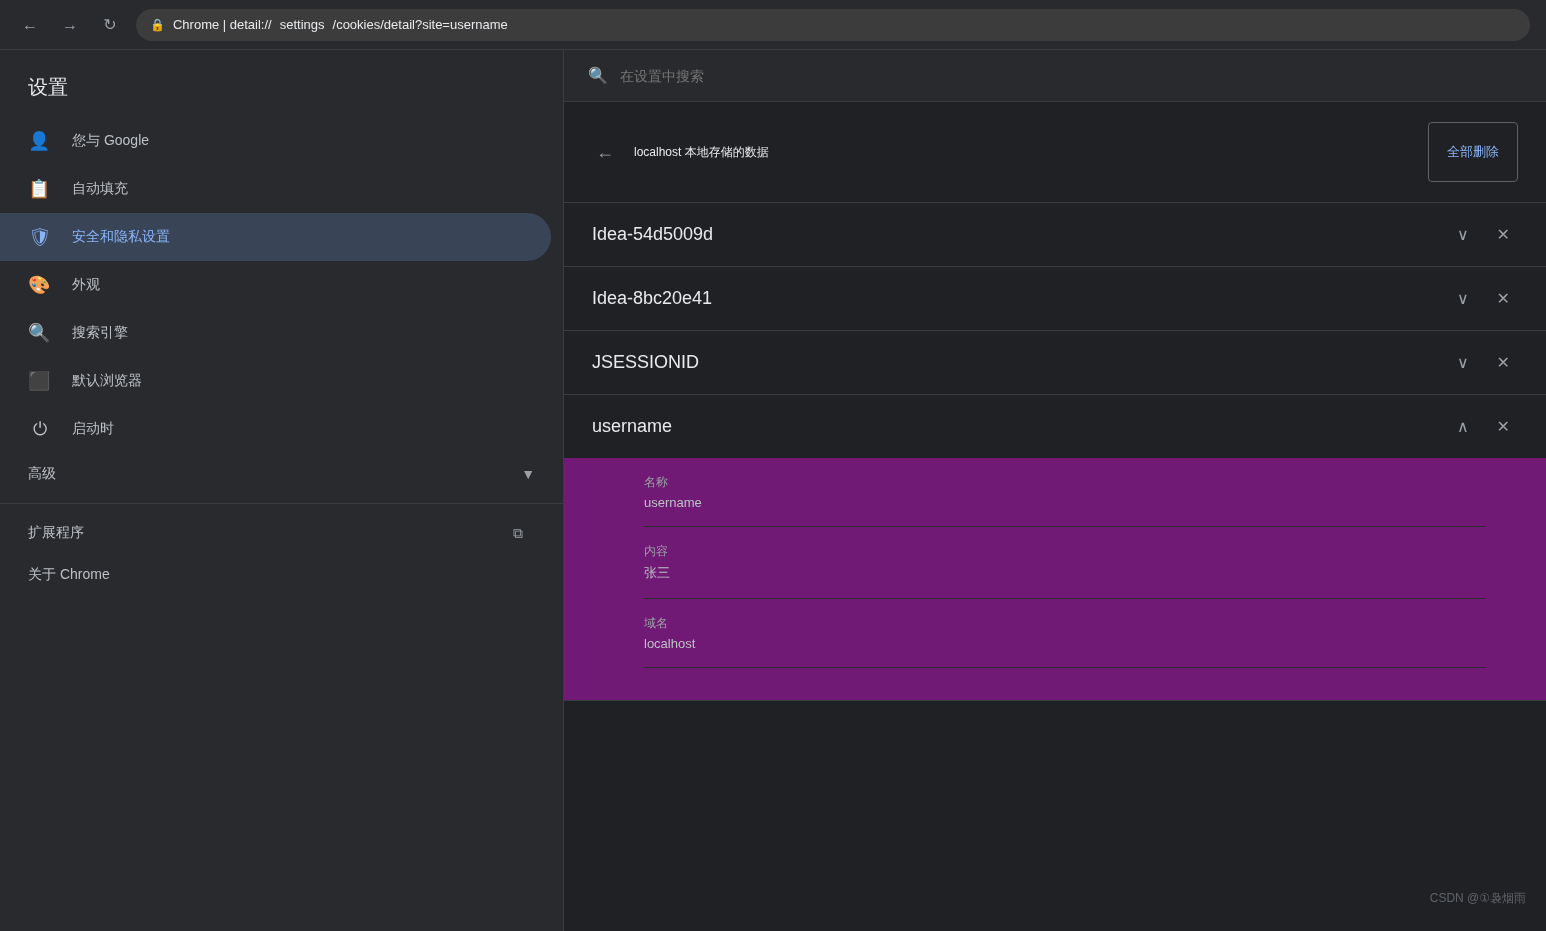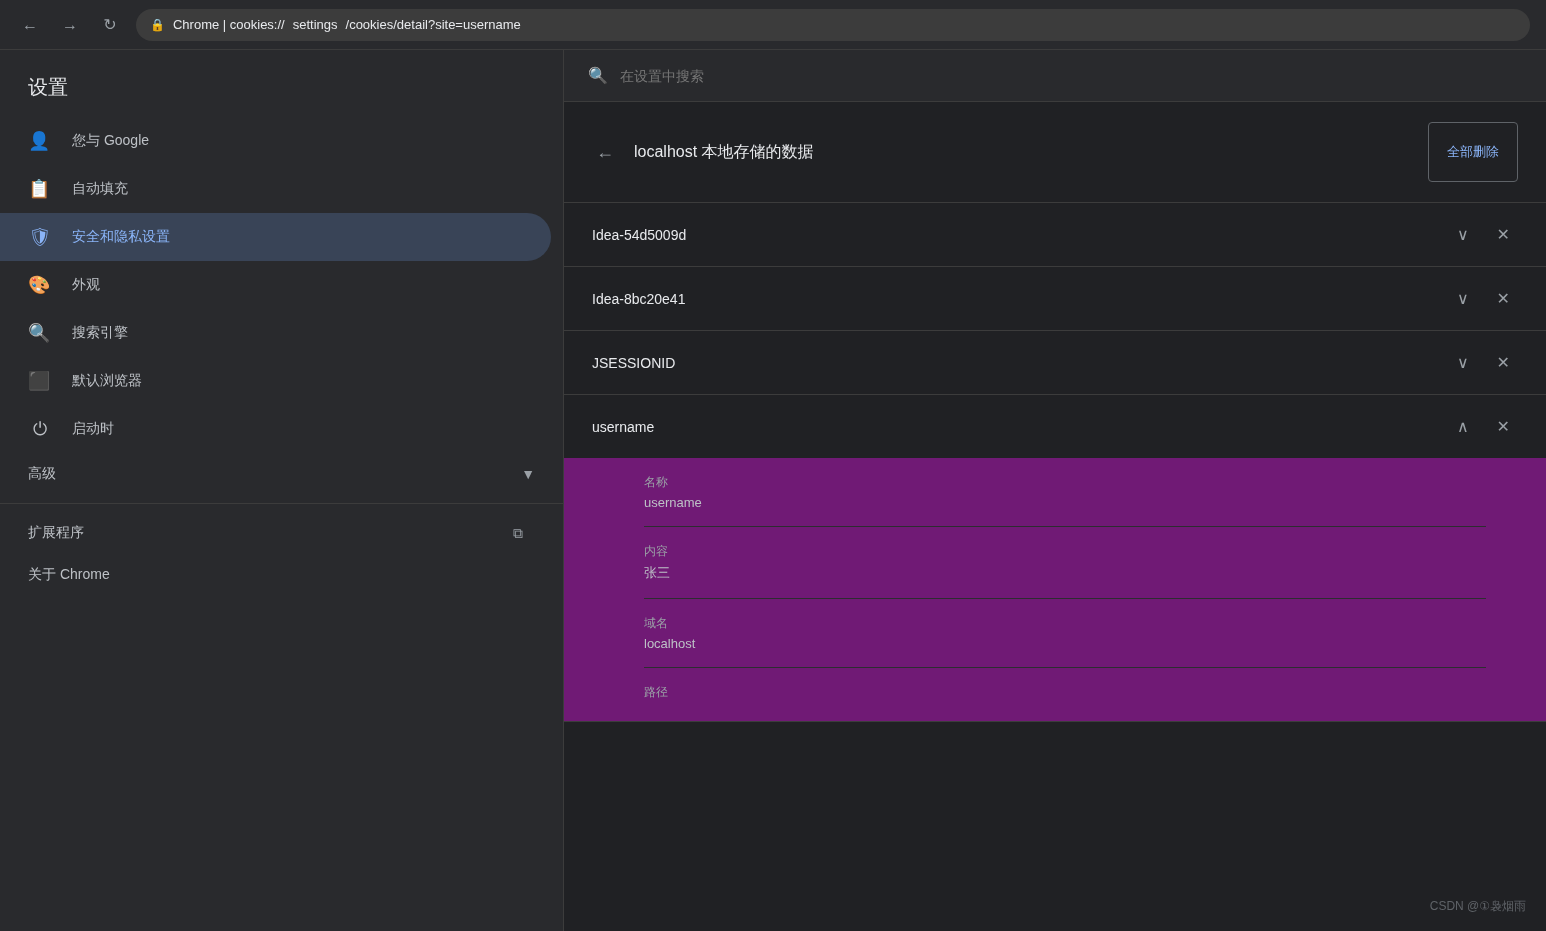--- a/index.html
+++ b/index.html
@@ -155,21 +155,21 @@
       background: transparent;
       border: none;
       color: #9aa0a6;
       cursor: pointer;
       font-size: 18px;
       padding: 4px;
       border-radius: 50%;
       display: flex; align-items: center; justify-content: center;
     }
     .detail-title {
-      font-size: 16px;
+      font-size: 12px;
       font-weight: 500;
       color: #e8eaed;
     }
     .delete-all-btn {
       background: transparent;
       border: 1px solid #5f6368;
       color: #8ab4f8;
       padding: 20px 18px;
       border-radius: 4px;
       cursor: pointer;
@@ -181,21 +181,21 @@
       border-bottom: 1px solid #3c3c3c;
     }
     .cookie-row-header {
       display: flex;
       align-items: center;
       justify-content: space-between;
       padding: 18px 28px;
       cursor: pointer;
     }
     .cookie-name {
-      font-size: 14px;
+      font-size: 18px;
       color: #e8eaed;
     }
     .cookie-actions {
       display: flex;
       align-items: center;
       gap: 12px;
     }
     .expand-btn, .delete-btn {
       background: transparent;
       border: none;
@@ -225,36 +225,36 @@
       margin-bottom: 4px;
     }
     .detail-value {
       font-size: 13px;
       color: #bdc1c6;
     }
 
     
     .watermark {
       position: fixed;
-      bottom: 16px;
+      bottom: 24px;
       right: 20px;
       font-size: 12px;
       color: #5f6368;
     }
   </style>
 </head>
 <body>
 
 <div class="browser-bar">
   <button class="nav-btn">←</button>
   <button class="nav-btn">→</button>
   <button class="nav-btn">↻</button>
   <div class="address-bar">
     <span class="lock-icon">🔒</span>
-    <span>Chrome  |  cookies://</span>
+    <span>Chrome  |  detail://</span>
       <span class="address-bold">settings</span>
       <span>/cookies/detail?site=username</span>
   </div>
 </div>
 
 <div class="main-layout">
 
   <div class="sidebar">
     <div class="sidebar-title">设置</div>
 
@@ -365,21 +365,20 @@
           </div>
           <div class="cookie-detail-row">
             <div class="detail-label">内容</div>
             <div class="detail-value">张三</div>
           </div>
           <div class="cookie-detail-row">
             <div class="detail-label">域名</div>
             <div class="detail-value">localhost</div>
           </div>
           <div class="cookie-detail-row">
-            <div class="detail-label">路径</div>
           </div>
         </div>
       </div>
 
     </div>
   </div>
 </div>
 
 <div class="watermark">CSDN @①袅烟雨</div>
 

